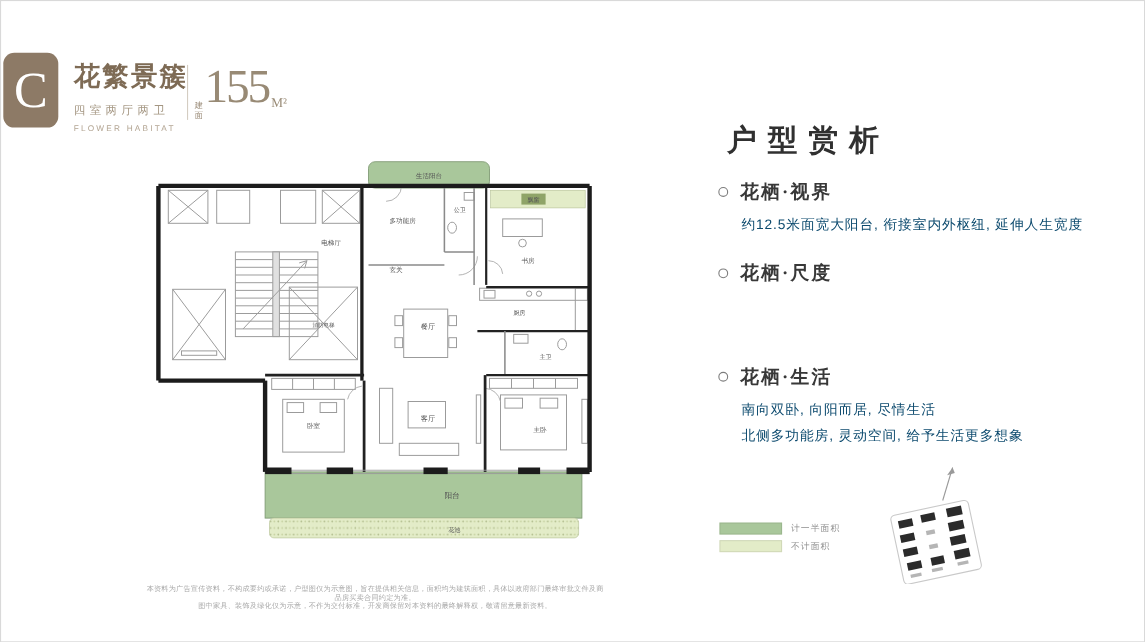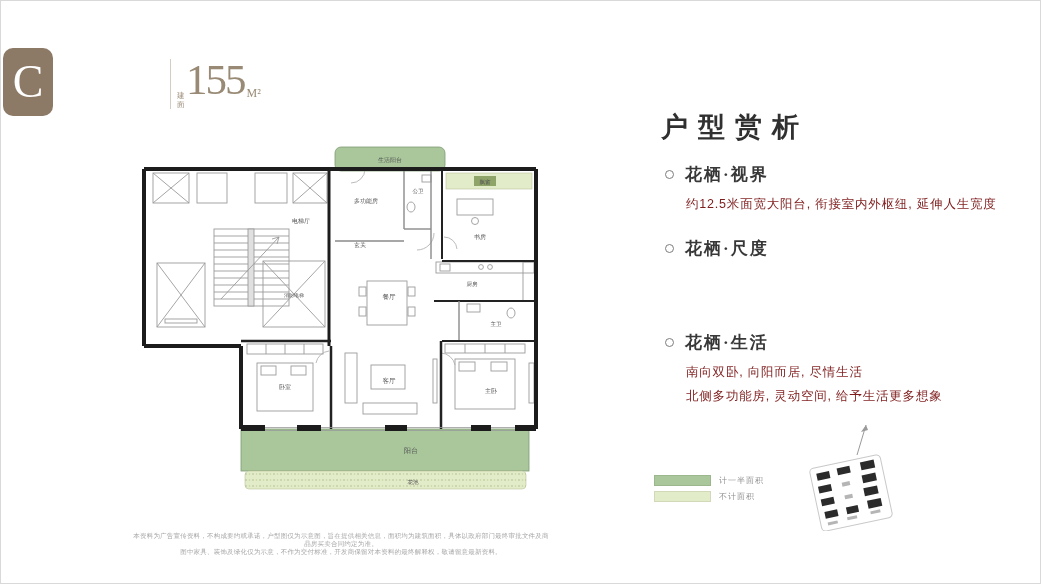--- a/index.html
+++ b/index.html
@@ -27,49 +27,54 @@
   .area-num{font-family:"Liberation Serif",serif;font-size:43px;line-height:58px;
     color:#988a75;letter-spacing:-2px;}
   .area-unit{font-family:"Liberation Serif",serif;font-size:12px;color:#988a75;margin:0 0 8px 2px;}
   
   .plan{position:absolute;left:138px;top:140px;width:404px;height:372px;}
   .plan text{font-family:"Liberation Sans",sans-serif;fill:#555;}
   
   .analysis{position:absolute;left:648px;top:104px;width:330px;}
   .a-heading{position:absolute;left:12px;top:4px;font-family:"Liberation Serif",serif;
     font-weight:700;font-size:27px;color:#303030;letter-spacing:10px;white-space:nowrap;}
-  .a-section{position:absolute;left:16px;width:330px;}
+  .a-section{position:absolute;left:4px;width:330px;}
   .s1{top:58px;} .s2{top:132px;} .s3{top:226px;}
   .a-title-row{display:flex;align-items:center;}
   .bullet{width:9px;height:9px;border:1.5px solid #7d7d7d;border-radius:50%;
     box-sizing:border-box;margin-right:11px;flex:0 0 auto;}
   .a-title{font-family:"Liberation Serif",serif;font-weight:700;font-size:17px;
     color:#383838;letter-spacing:2px;white-space:nowrap;}
   .a-lines{margin:6px 0 0 21px;}
-  .a-line{font-size:12.5px;color:#7f1d1d;letter-spacing:0.8px;line-height:24px;white-space:nowrap;}
+  .a-line{font-size:12.5px;color:#0c4a6e;letter-spacing:0.8px;line-height:24px;white-space:nowrap;}
   
   .legend{position:absolute;left:653px;top:474px;}
   .legend-row{display:flex;align-items:center;margin-bottom:5px;}
   .swatch{width:55px;height:9px;margin-right:8px;border:0.5px solid rgba(0,0,0,0.08);}
   .swatch-dark{background:#a9c79b;}
   .swatch-light{background:#e3ecc8;}
   .legend-label{font-size:8px;color:#8f8f8f;letter-spacing:1px;}
   
   .sitemap{position:absolute;left:805px;top:418px;width:90px;height:112px;}
   
   .disclaimer{position:absolute;left:132px;top:531px;width:416px;text-align:center;
     font-size:6.5px;line-height:8px;color:#a8a8a8;letter-spacing:0.2px;}
 </style>
 </head>
 <body>
 
 <div class="canvas">
 
   <div class="badge">C</div>
 
+  <div class="title-block">
+    <div class="title-cn">花繁景簇</div>
+    <div class="title-sub">四室两厅两卫</div>
+    <div class="title-en">FLOWER HABITAT</div>
+  </div>
 
   <div class="hdr-divider"></div>
 
   <div class="area-block">
     <div class="area-prefix">建面</div>
     <div class="area-num">155</div>
     <div class="area-unit">M²</div>
   </div>
 
   <div class="plan">

